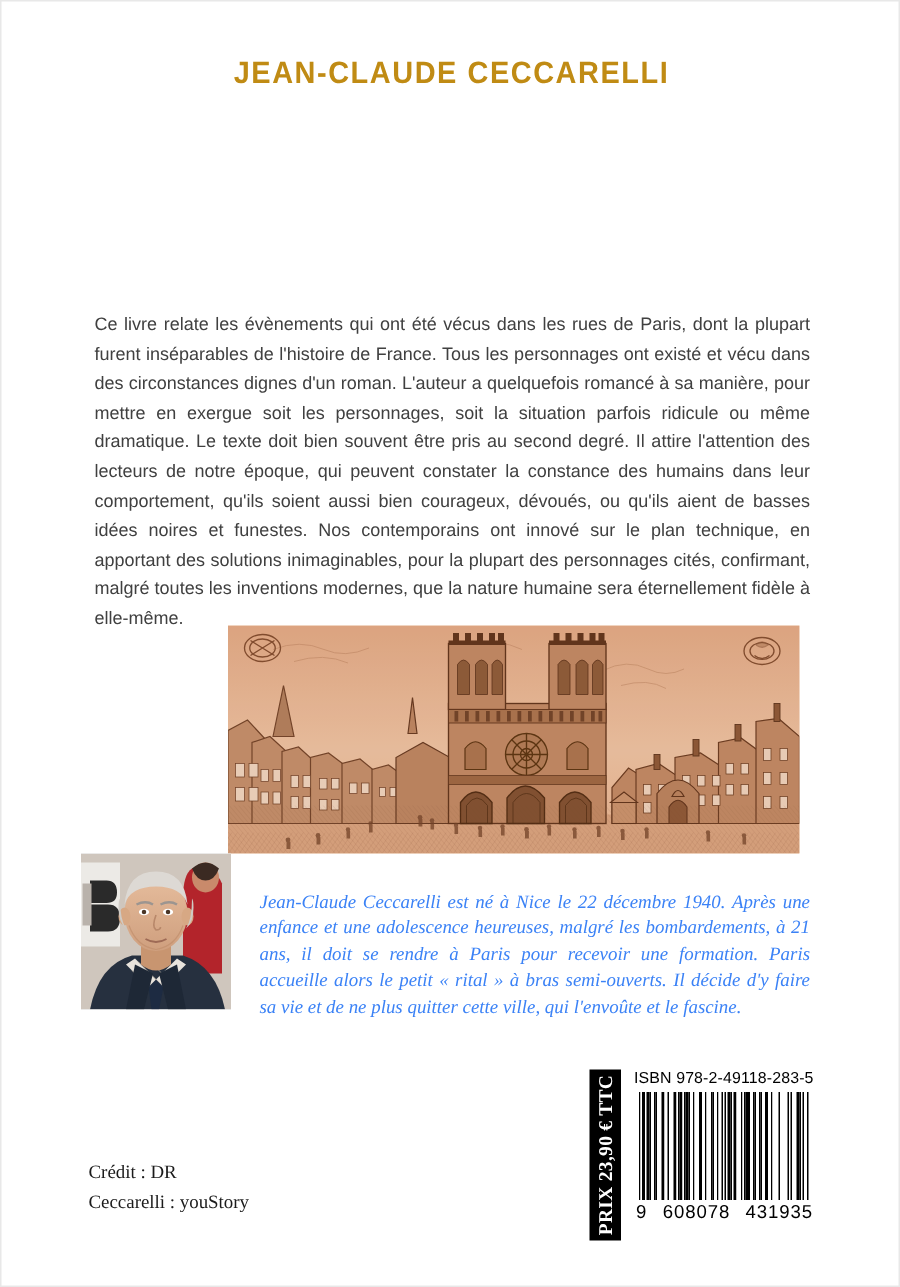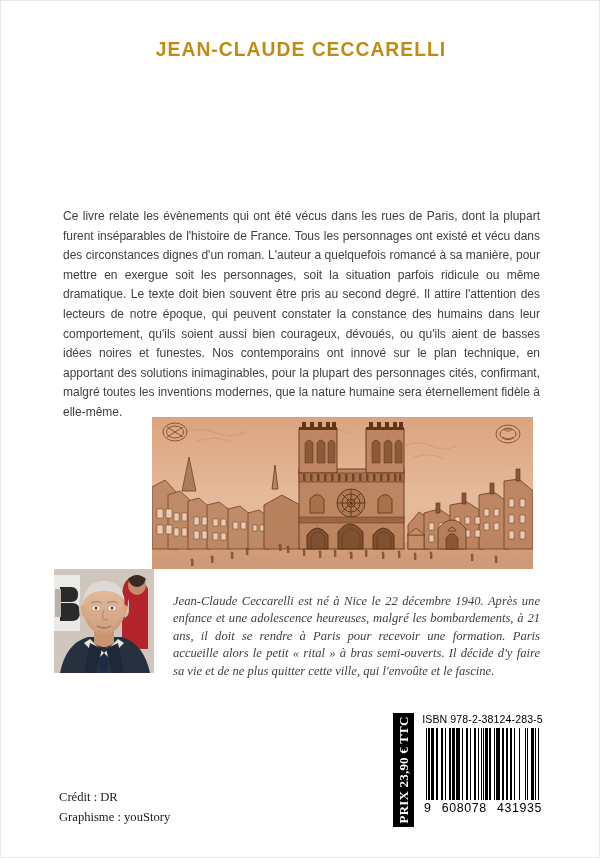--- a/index.html
+++ b/index.html
@@ -88,32 +88,31 @@
   }
   .author-photo svg{display:block;width:100px;height:104px;}
 
   
   .bio{
     position:absolute;left:172px;top:592px;width:367px;
     font-family:"Liberation Serif",serif;
     font-style:italic;
     font-size:12.6px;
     line-height:17.4px;
-    color:#404040;
+    color:#3b82f6;
     text-align:justify;
   }
 
   
   .credits{
     position:absolute;left:58px;top:770px;
     font-family:"Liberation Serif",serif;
     font-size:12.6px;
     line-height:20px;
     color:#1b1b1b;
-    margin-top:16px;
   }
   .credits div{white-space:nowrap;}
 
   
   .price-bar{
     position:absolute;left:392px;top:712px;width:21px;height:114px;
     background:#000000;
   }
   .price-bar span{
     display:block;
@@ -481,29 +480,29 @@
 
       <path d="M36 74 l-6 30 l12 0 l6 -24 z" fill="#1e2836"></path>
       <path d="M64 74 l6 30 l-12 0 l-6 -24 z" fill="#1e2836"></path>
     </svg>
   </div>
 
   <div class="bio">Jean-Claude Ceccarelli est né à Nice le 22 décembre 1940. Après une enfance et une adolescence heureuses, malgré les bombardements, à 21 ans, il doit se rendre à Paris pour recevoir une formation. Paris accueille alors le petit « rital » à bras semi-ouverts. Il décide d'y faire sa vie et de ne plus quitter cette ville, qui l'envoûte et le fascine.</div>
 
   <div class="credits">
     <div>Crédit : DR</div>
-    <div>Graphisme : youStory</div>
+    <div>Ceccarelli : youStory</div>
   </div>
 
   <div class="price-bar">
     <span>PRIX 23,90 € TTC</span>
   </div>
 
   <div class="barcode-wrap">
-    <div class="isbn-text">ISBN 978-2-38124-283-5</div>
+    <div class="isbn-text">ISBN 978-2-49118-283-5</div>
     <div class="barcode-bars" id="bars">
         <i style="flex: 1 1 0px; background: rgb(0, 0, 0);"></i>
         <i style="flex: 1 1 0px; background: rgb(255, 255, 255);"></i>
         <i style="flex: 1 1 0px; background: rgb(0, 0, 0);"></i>
         <i style="flex: 1 1 0px; background: rgb(255, 255, 255);"></i>
         <i style="flex: 1 1 0px; background: rgb(0, 0, 0);"></i>
         <i style="flex: 1 1 0px; background: rgb(0, 0, 0);"></i>
         <i style="flex: 1 1 0px; background: rgb(0, 0, 0);"></i>
         <i style="flex: 1 1 0px; background: rgb(255, 255, 255);"></i>
         <i style="flex: 1 1 0px; background: rgb(0, 0, 0);"></i>

